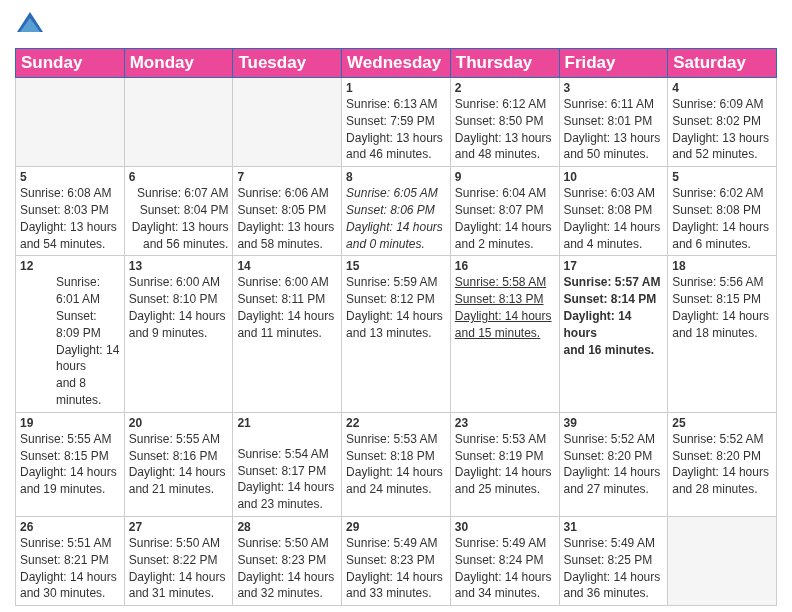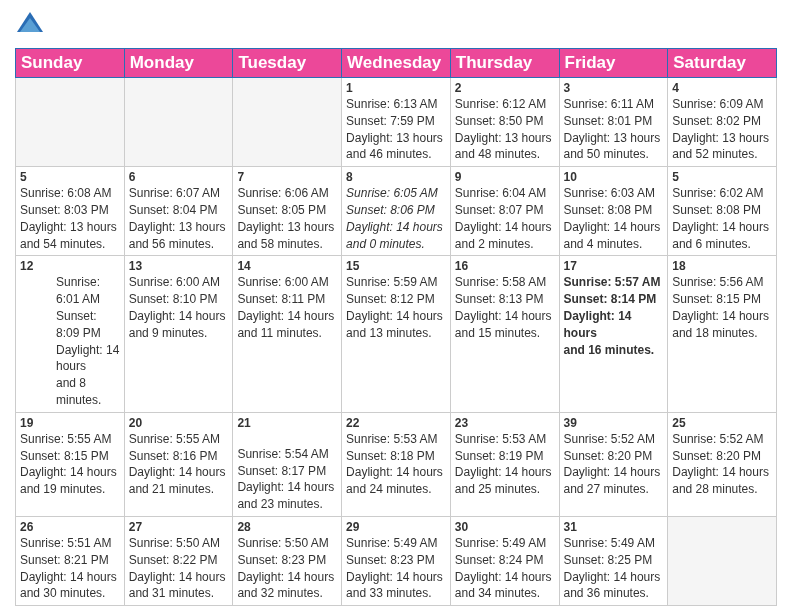--- a/index.html
+++ b/index.html
@@ -166,21 +166,21 @@
         <tr>
           <td>
             <span class="day-num">5</span>
             <div class="day-info" style="white-space: pre-line;">Sunrise: 6:08 AM
 Sunset: 8:03 PM
 Daylight: 13 hours
 and 54 minutes.</div>
           </td>
           <td>
             <span class="day-num">6</span>
-            <div class="day-info" style="white-space: pre-line;">Sunrise: 6:07 AM
+            <div class="day-info" style="white-space: pre-line; text-align: right;">Sunrise: 6:07 AM
 Sunset: 8:04 PM
 Daylight: 13 hours
 and 56 minutes.</div>
           </td>
           <td>
             <span class="day-num">7</span>
             <div class="day-info" style="white-space: pre-line;">Sunrise: 6:06 AM
 Sunset: 8:05 PM
 Daylight: 13 hours
 and 58 minutes.</div>
@@ -238,21 +238,21 @@
           </td>
           <td>
             <span class="day-num">15</span>
             <div class="day-info" style="white-space: pre-line;">Sunrise: 5:59 AM
 Sunset: 8:12 PM
 Daylight: 14 hours
 and 13 minutes.</div>
           </td>
           <td>
             <span class="day-num">16</span>
-            <div class="day-info" style="white-space: pre-line;">Sunrise: 5:58 AM
+            <div class="day-info" style="white-space: pre-line; text-decoration: underline;">Sunrise: 5:58 AM
 Sunset: 8:13 PM
 Daylight: 14 hours
 and 15 minutes.</div>
           </td>
           <td>
             <span class="day-num">17</span>
             <div class="day-info" style="white-space: pre-line; font-weight: bold;">Sunrise: 5:57 AM
 Sunset: 8:14 PM
 Daylight: 14 hours
 and 16 minutes.</div>

